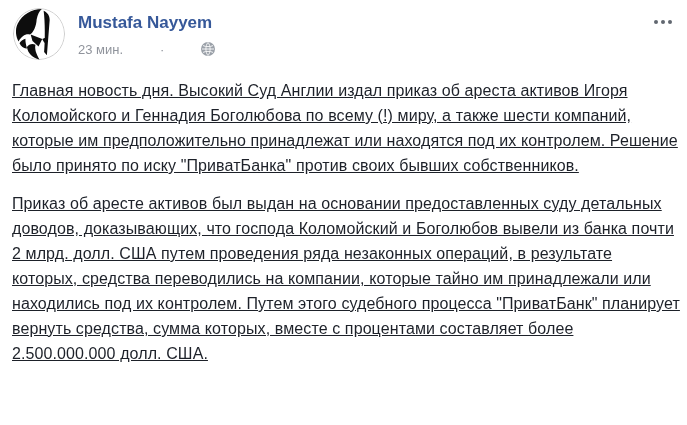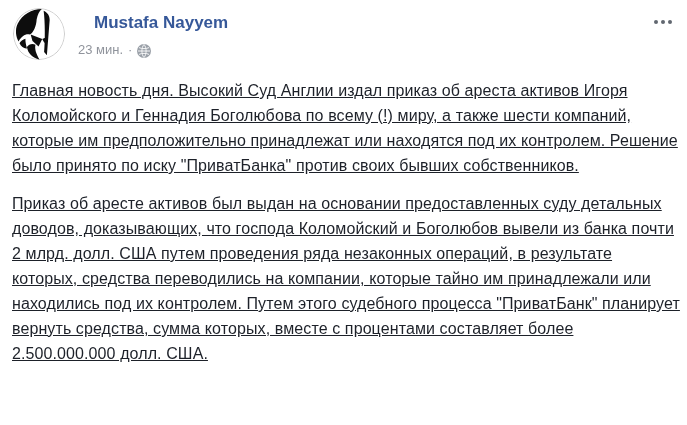--- a/index.html
+++ b/index.html
@@ -34,31 +34,30 @@
   .author-name {
     position: absolute;
     left: 78px;
     top: 13px;
     font-size: 17px;
     font-weight: bold;
     color: #365899;
     text-decoration: none;
     line-height: 20px;
     cursor: pointer;
-    margin-left: 16px;
   }
   .meta-row {
     position: absolute;
     left: 78px;
     top: 41px;
     font-size: 13px;
     color: #90949c;
     line-height: 17px;
     display: flex;
-    align-items: center;
+    gap: 32px;
   }
   .meta-row .timestamp {
     color: #90949c;
     text-decoration: none;
     cursor: pointer;
   }
   .meta-row .dot-sep {
     margin: 0 5px;
   }
   .globe-icon {

